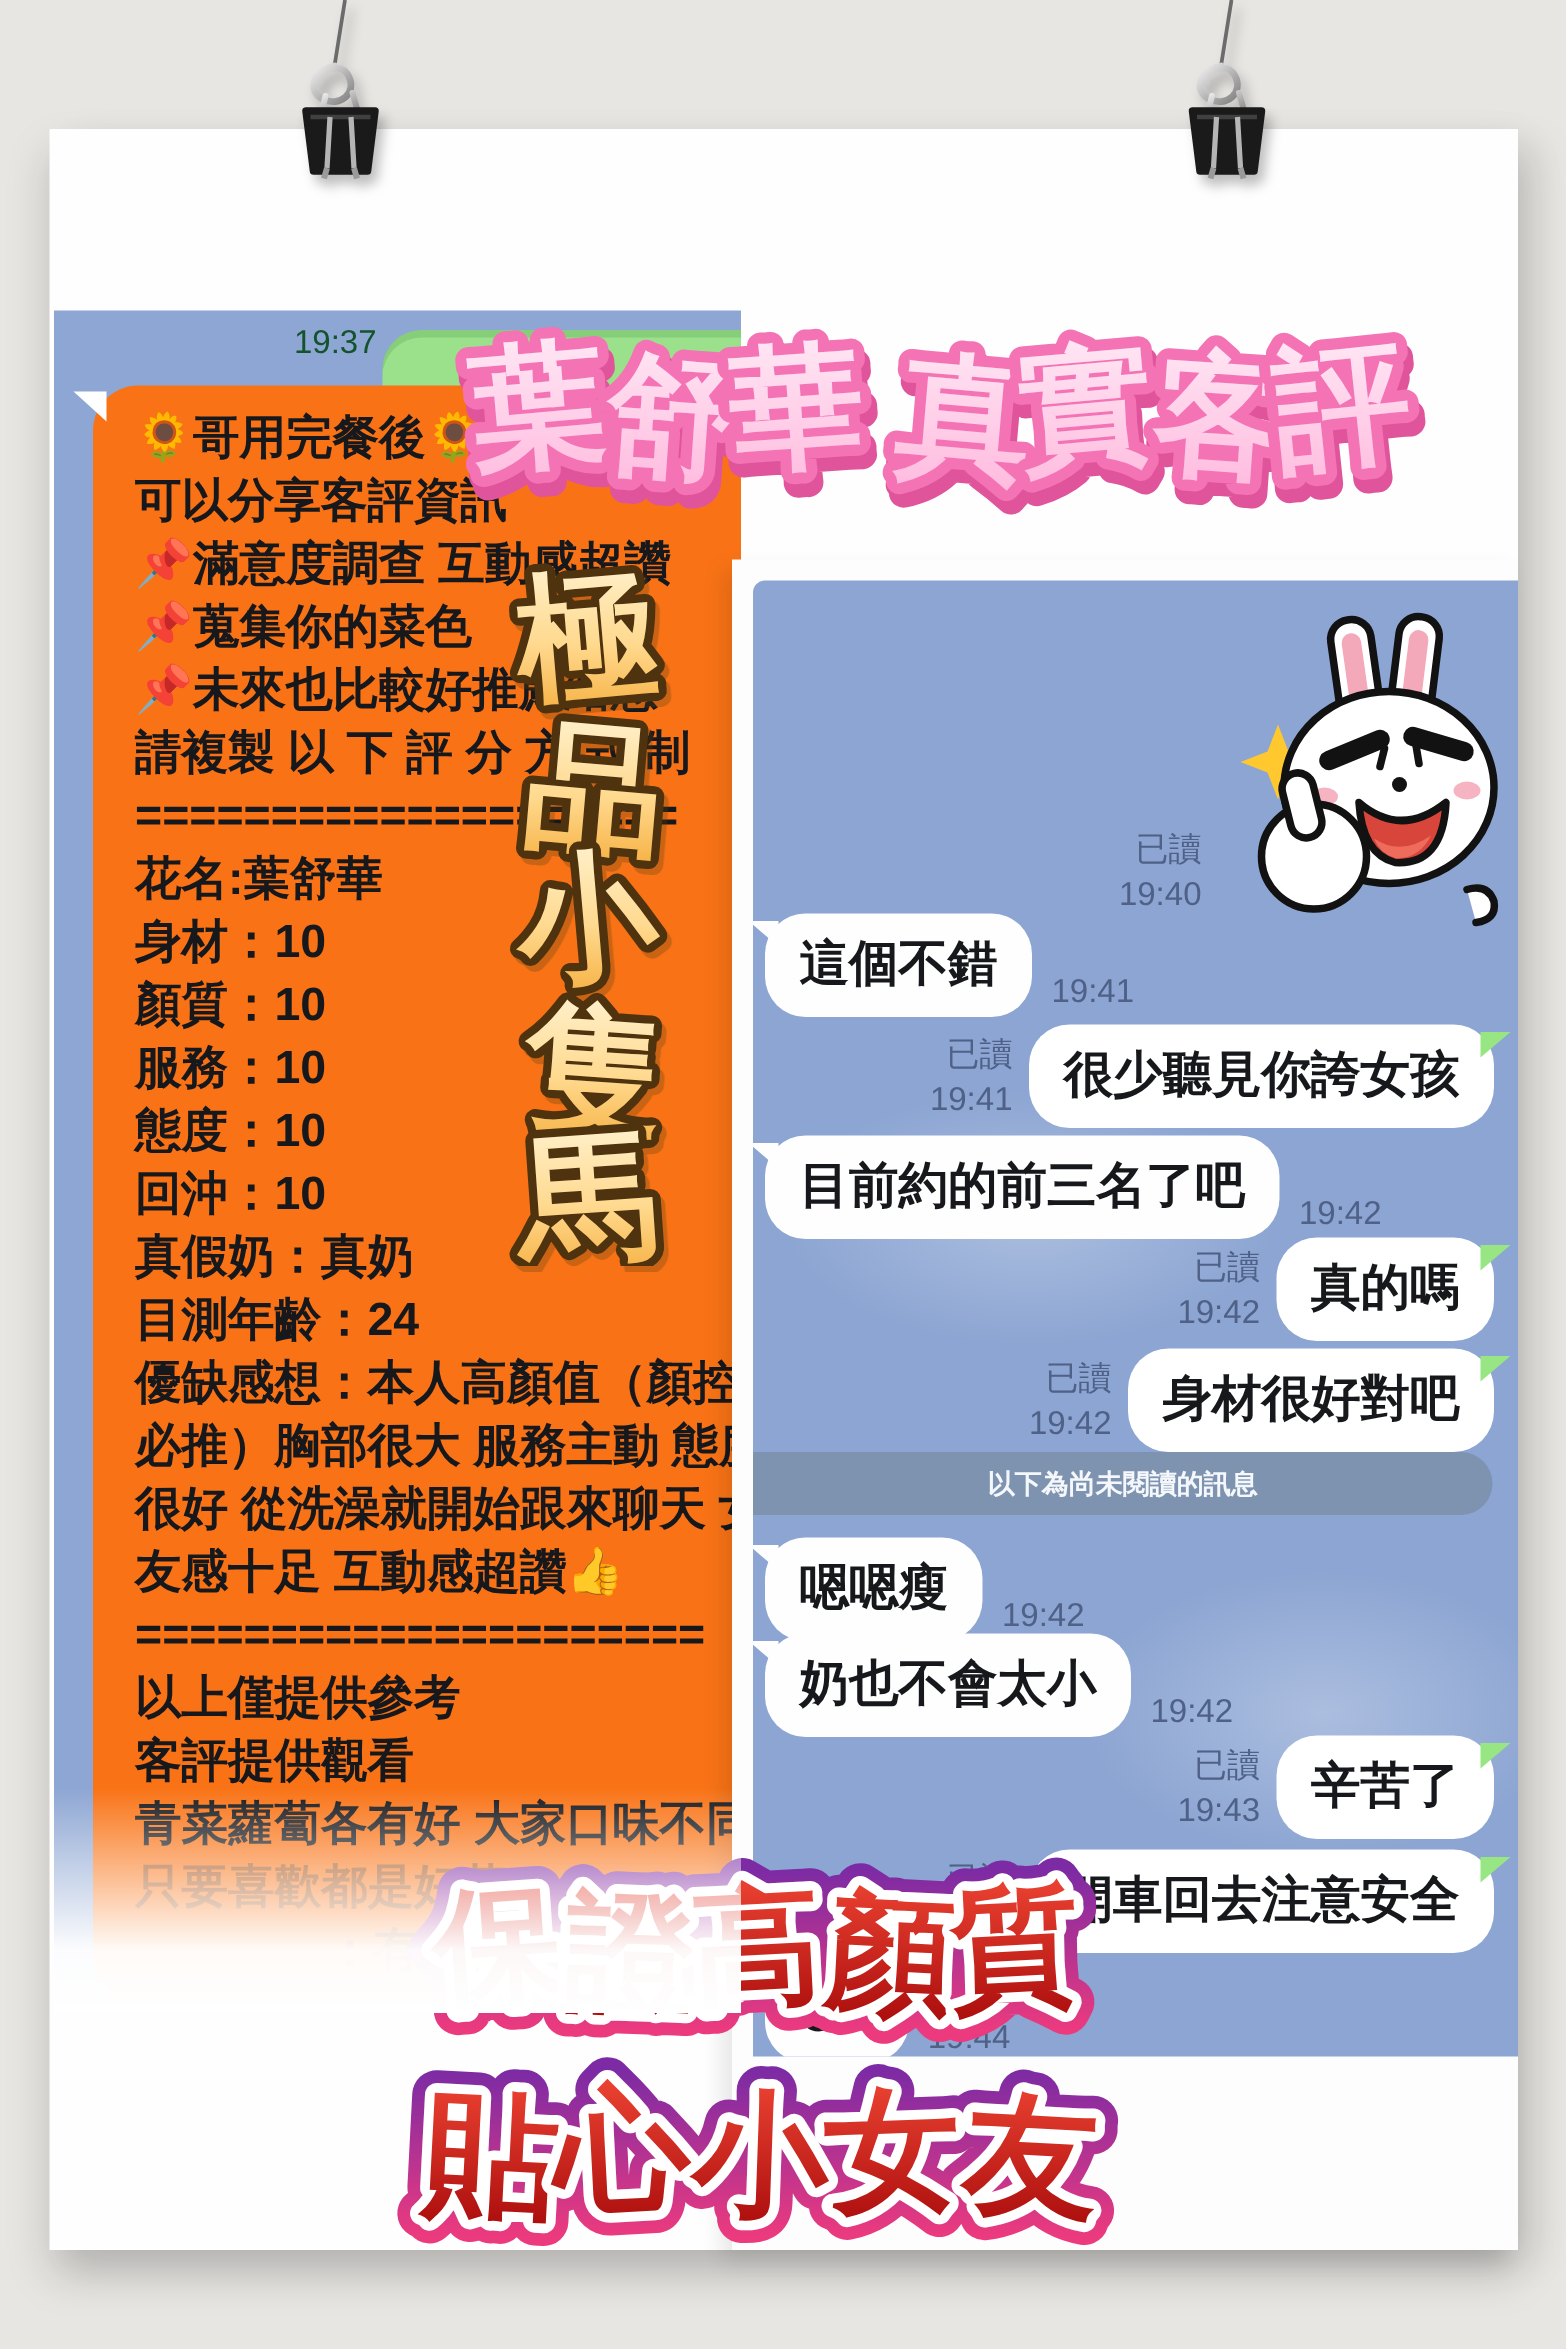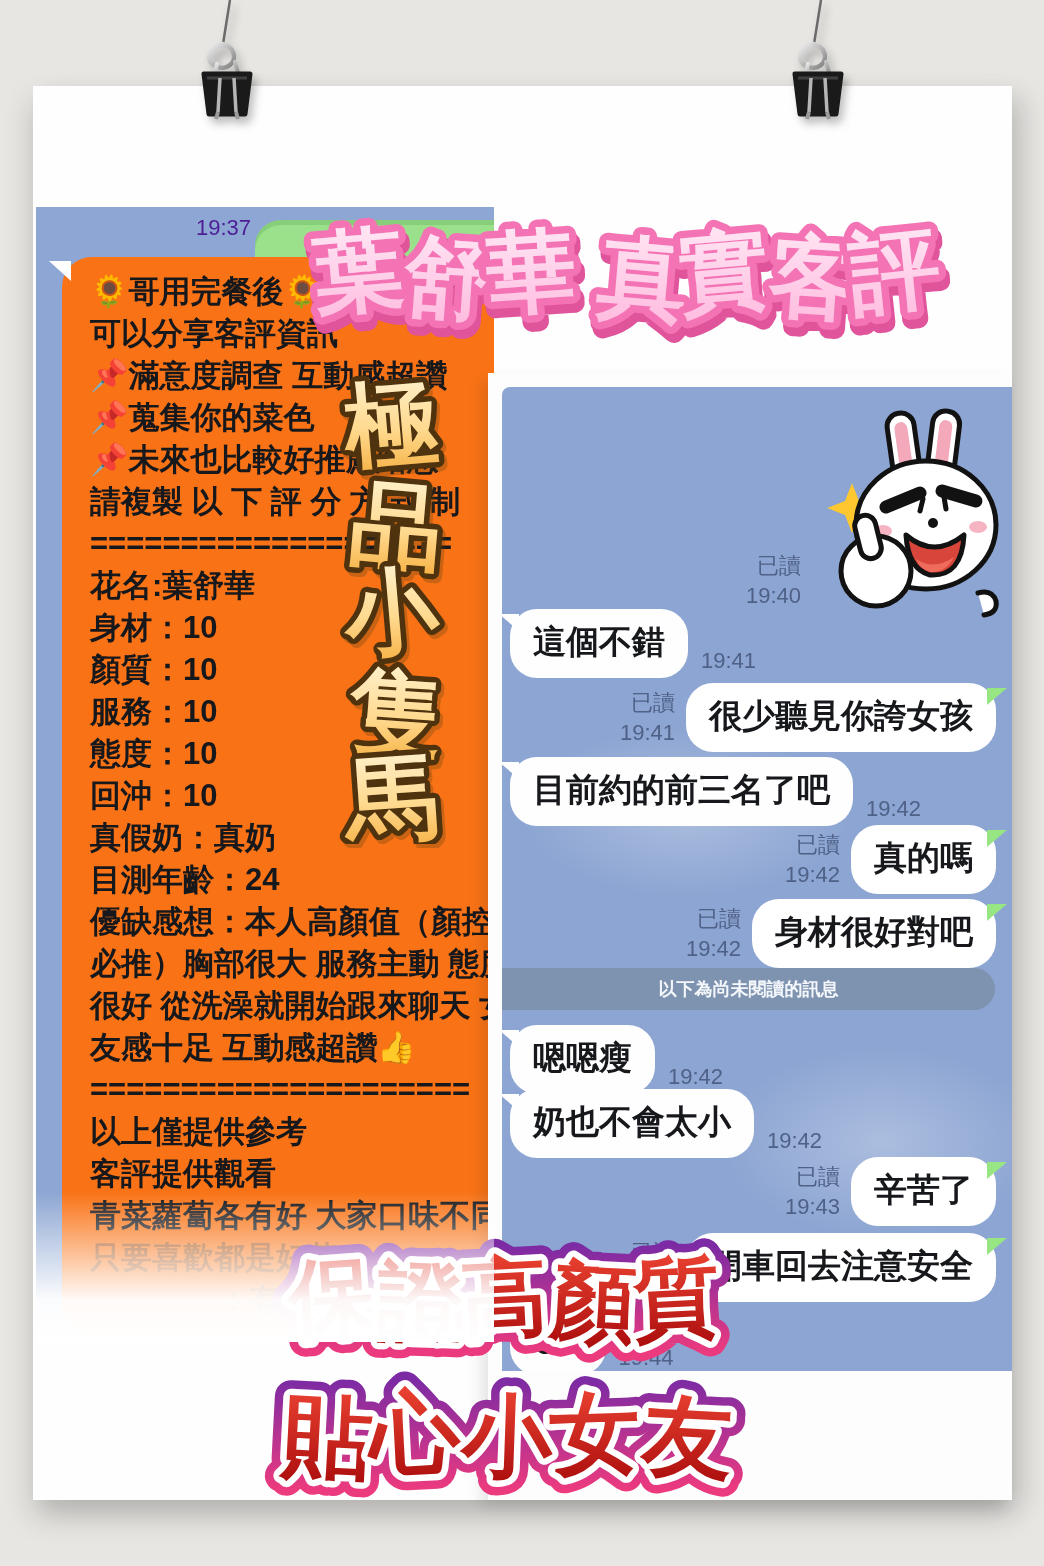--- a/index.html
+++ b/index.html
@@ -15,21 +15,21 @@
     box-shadow:0 16px 28px rgba(0,0,0,.18), 16px 8px 24px rgba(0,0,0,.07);
   }
   
   .clip{position:absolute;top:0;width:70px;height:122px;filter:drop-shadow(4px 6px 4px rgba(0,0,0,.25));}
   .clip.left{left:192px;} .clip.right{left:783px;}
   
   .left-chat{
     position:absolute;left:36px;top:207px;width:458px;height:1135px;
     background:#8da6d3;overflow:hidden;
   }
-  .lc-time{position:absolute;left:160px;top:8px;font-size:22px;color:#4c1d95;}
+  .lc-time{position:absolute;left:160px;top:8px;font-size:22px;color:#14532d;}
   .lc-sliver{
     position:absolute;left:219px;top:13px;width:239px;height:50px;
     background:#9be08a;border-radius:26px 0 0 8px;
     box-shadow:inset 0 5px 0 rgba(70,150,70,.25);
   }
   .review-bubble{
     position:absolute;left:26px;top:50px;width:424px;height:1078px;
     background:#f97316;border-radius:30px;padding-left:45px;
   }
   .review-bubble::before{

